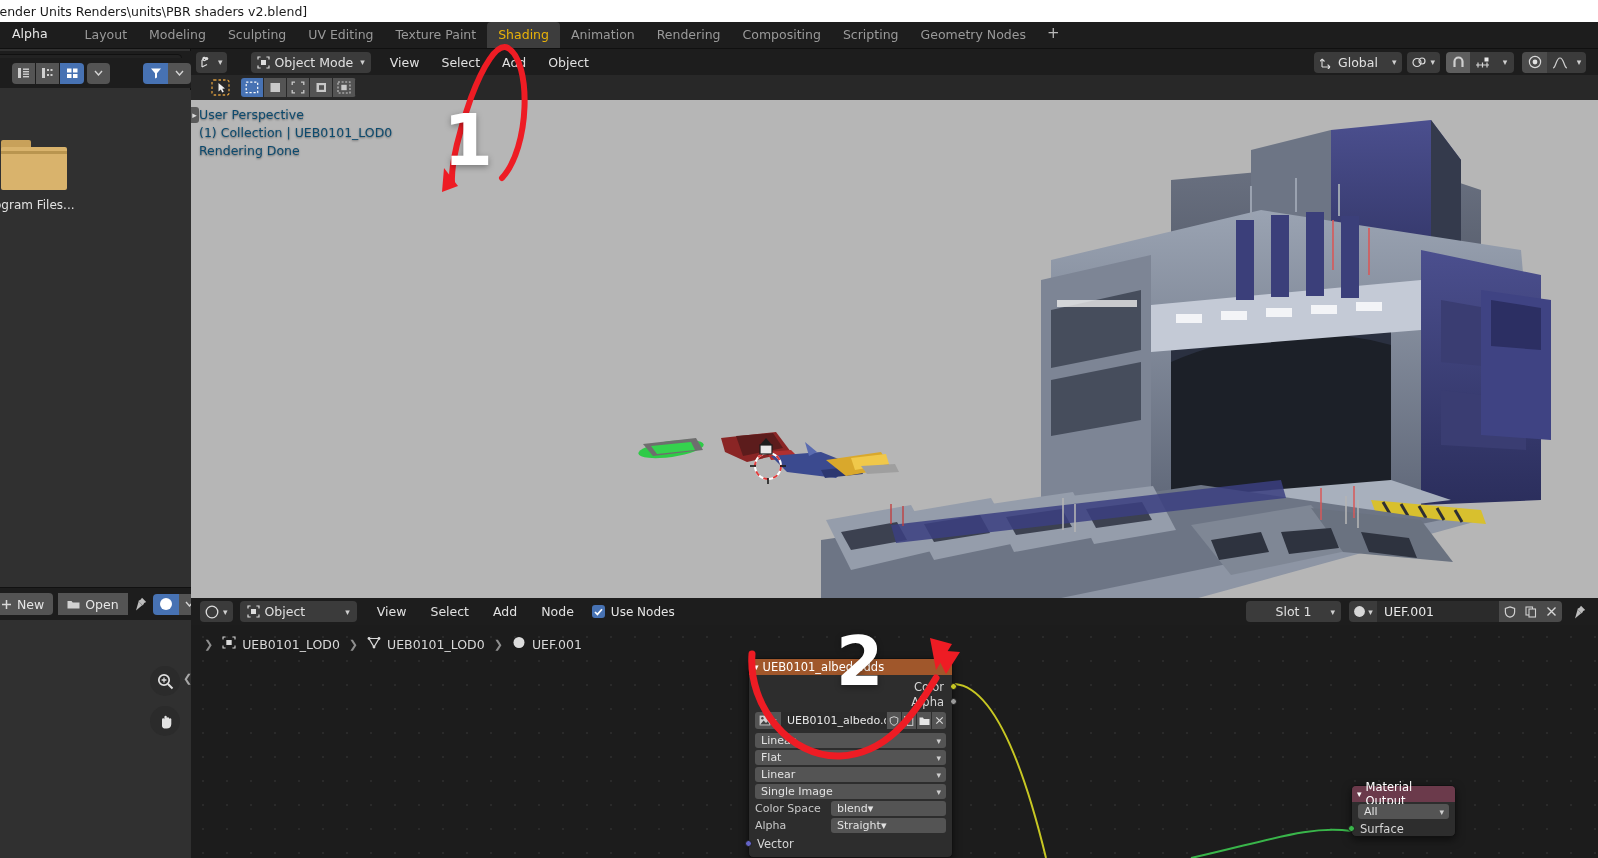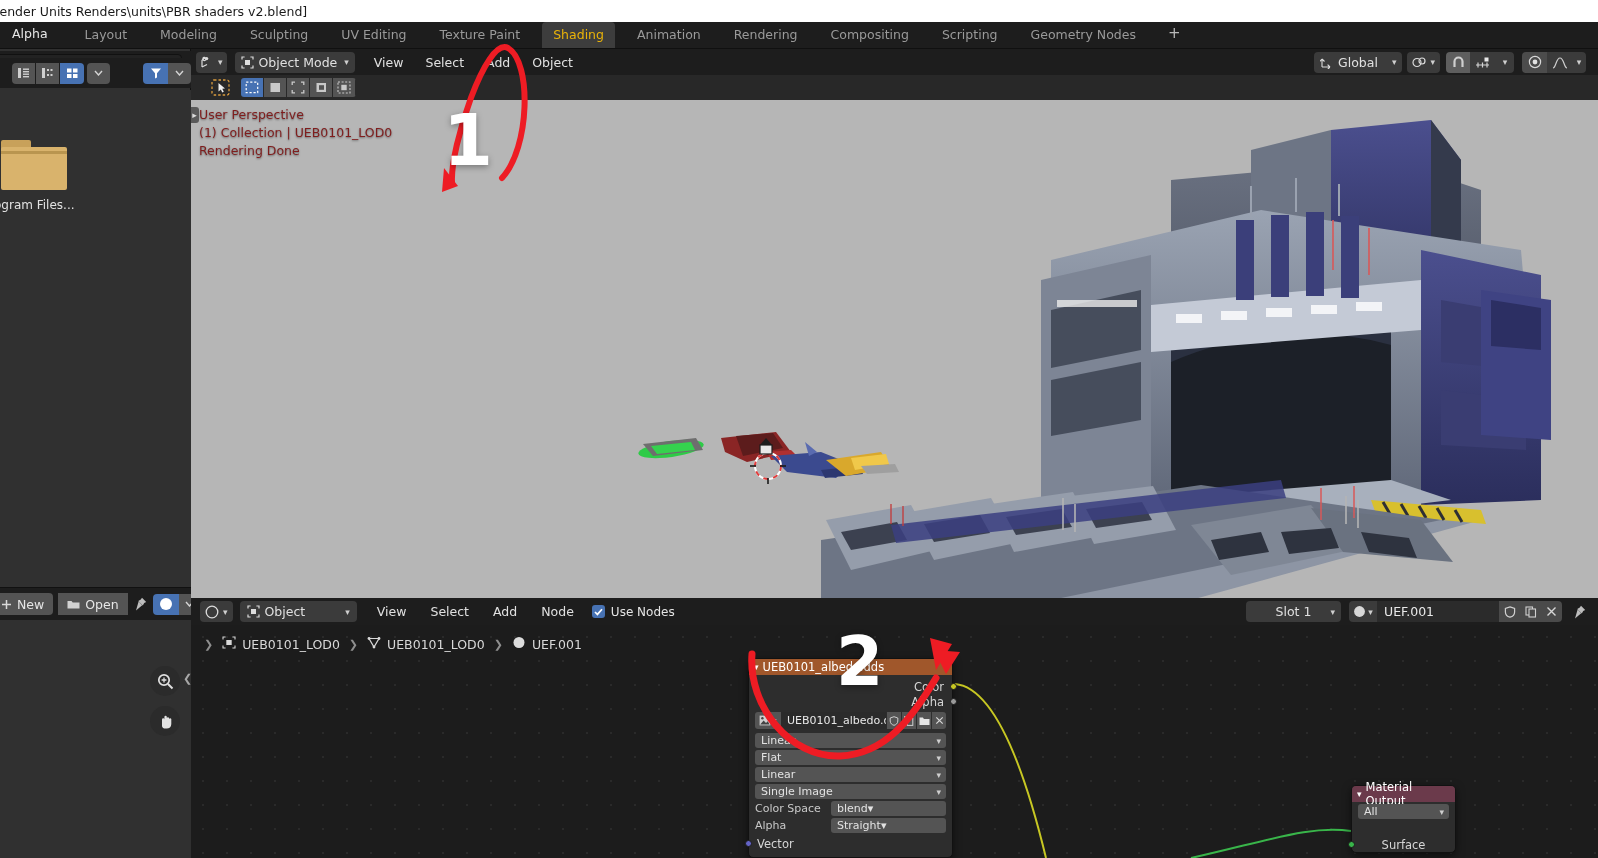--- a/index.html
+++ b/index.html
@@ -22,21 +22,21 @@
 
   
   #topbar{
     position:absolute; left:0; top:22px; width:1598px; height:27px;
     background:#1d1d1d;
     display:flex; align-items:flex-end; border-bottom:1px solid #101010;
   }
   #topbar .menu{
     color:#e6e6e6; font-size:12.5px; padding:4px 12px 7px 12px; white-space:nowrap;
   }
-  #topbar .tabs{ display:flex; margin-left:14px;gap:11px; }
+  #topbar .tabs{ display:flex; margin-left:14px; }
   #topbar .tab{
     color:#9a9a9a; font-size:12.5px; padding:5px 11px 6px 11px; white-space:nowrap;
     border-radius:4px 4px 0 0;
   }
   #topbar .tab.active{ background:#3d3d3d; color:#eab308; }
   #topbar .plus{ color:#b9b9b9; font-size:15px; padding:2px 10px 5px 10px; }
 
   
   #leftcol{
     position:absolute; left:0; top:49px; width:191px; height:809px;
@@ -130,21 +130,21 @@
     width:22px; height:19px; border-radius:3px; margin-right:2px;
     display:flex; align-items:center; justify-content:center; background:transparent;
   }
   .selmode{ display:flex; height:19px; border-radius:3px; overflow:hidden; }
   .selmode div{
     width:23px; height:19px; background:#545454; border-right:1px solid #282828;
     display:flex; align-items:center; justify-content:center;
   }
   .selmode div.on{ background:#4772b3; }
   #vp-overlay{
-    position:absolute; left:8px; top:57px; color:#7f1d1d; font-size:12.5px; line-height:18px;
+    position:absolute; left:8px; top:57px; color:#0c4a6e; font-size:12.5px; line-height:18px;
     text-shadow:0 1px 2px rgba(0,0,0,.45);
   }
   #vp-side-arrow{
     position:absolute; left:-1px; top:58px; width:9px; height:16px; background:#5a5a5a;
     border-radius:0 3px 3px 0; display:flex; align-items:center; justify-content:center;
     color:#ddd; font-size:9px;
   }
   #scene-art{ position:absolute; left:0; top:51px; width:1407px; height:498px; }
 
   
@@ -399,21 +399,21 @@
 <div id="viewport">
 
   <div id="vp-header">
     <div class="vph-box" style="padding:0 4px">
       <svg width="15" height="13" viewBox="0 0 15 13">
           <path d="M2 11 V4 M2 4 L5.5 1.8 M2 11 L7 8.5 M5.5 1.8 a1.6 1.6 0 1 0 0.1 0.1" stroke="#dcdcdc" stroke-width="1.2" fill="none"></path>
           <circle cx="6.6" cy="2.6" r="1.7" fill="#dcdcdc"></circle>
         </svg>
       <span class="chevglyph" style="margin-left:3px">▾</span>
     </div>
-    <div class="vph-box" style="margin-left:8px">
+    <div class="vph-box" style="margin-left:24px">
       <svg width="13" height="13" viewBox="0 0 13 13" style="margin-right:5px">
           <g stroke="#dcdcdc" stroke-width="1.2" fill="none">
             <path d="M1 3.6 V1 h2.6 M9.4 1 H12 v2.6 M12 9.4 V12 H9.4 M3.6 12 H1 V9.4"></path>
           </g>
           <rect x="4" y="4" width="5" height="5" fill="#dcdcdc"></rect>
         </svg>
       <span>Object Mode</span>
       <span class="chevglyph" style="margin-left:7px">▾</span>
     </div>
     <div class="vph-menu" style="margin-left:8px">View</div>
@@ -846,21 +846,21 @@
     <div id="node-matout">
       <div class="nhdr">
         <span class="chevglyph" style="margin-right:4px;color:#fff">▾</span>
         <span>Material Output</span>
       </div>
       <div class="nbody">
         <div class="row-field">
           <span>All</span>
           <span class="chev">▾</span>
         </div>
-        <div class="sock-row" style="justify-content:center;padding-left:8px;margin-top:18px">
+        <div class="sock-row" style="justify-content:flex-start;padding-left:8px;margin-top:2px">
           <span class="sock in" style="background:#39b54a; top:4px;"></span>
           <span>Surface</span>
         </div>
       </div>
     </div>
   </div>
 
   <div id="breadcrumb">
     <span class="sep">❯</span>
     <span>

